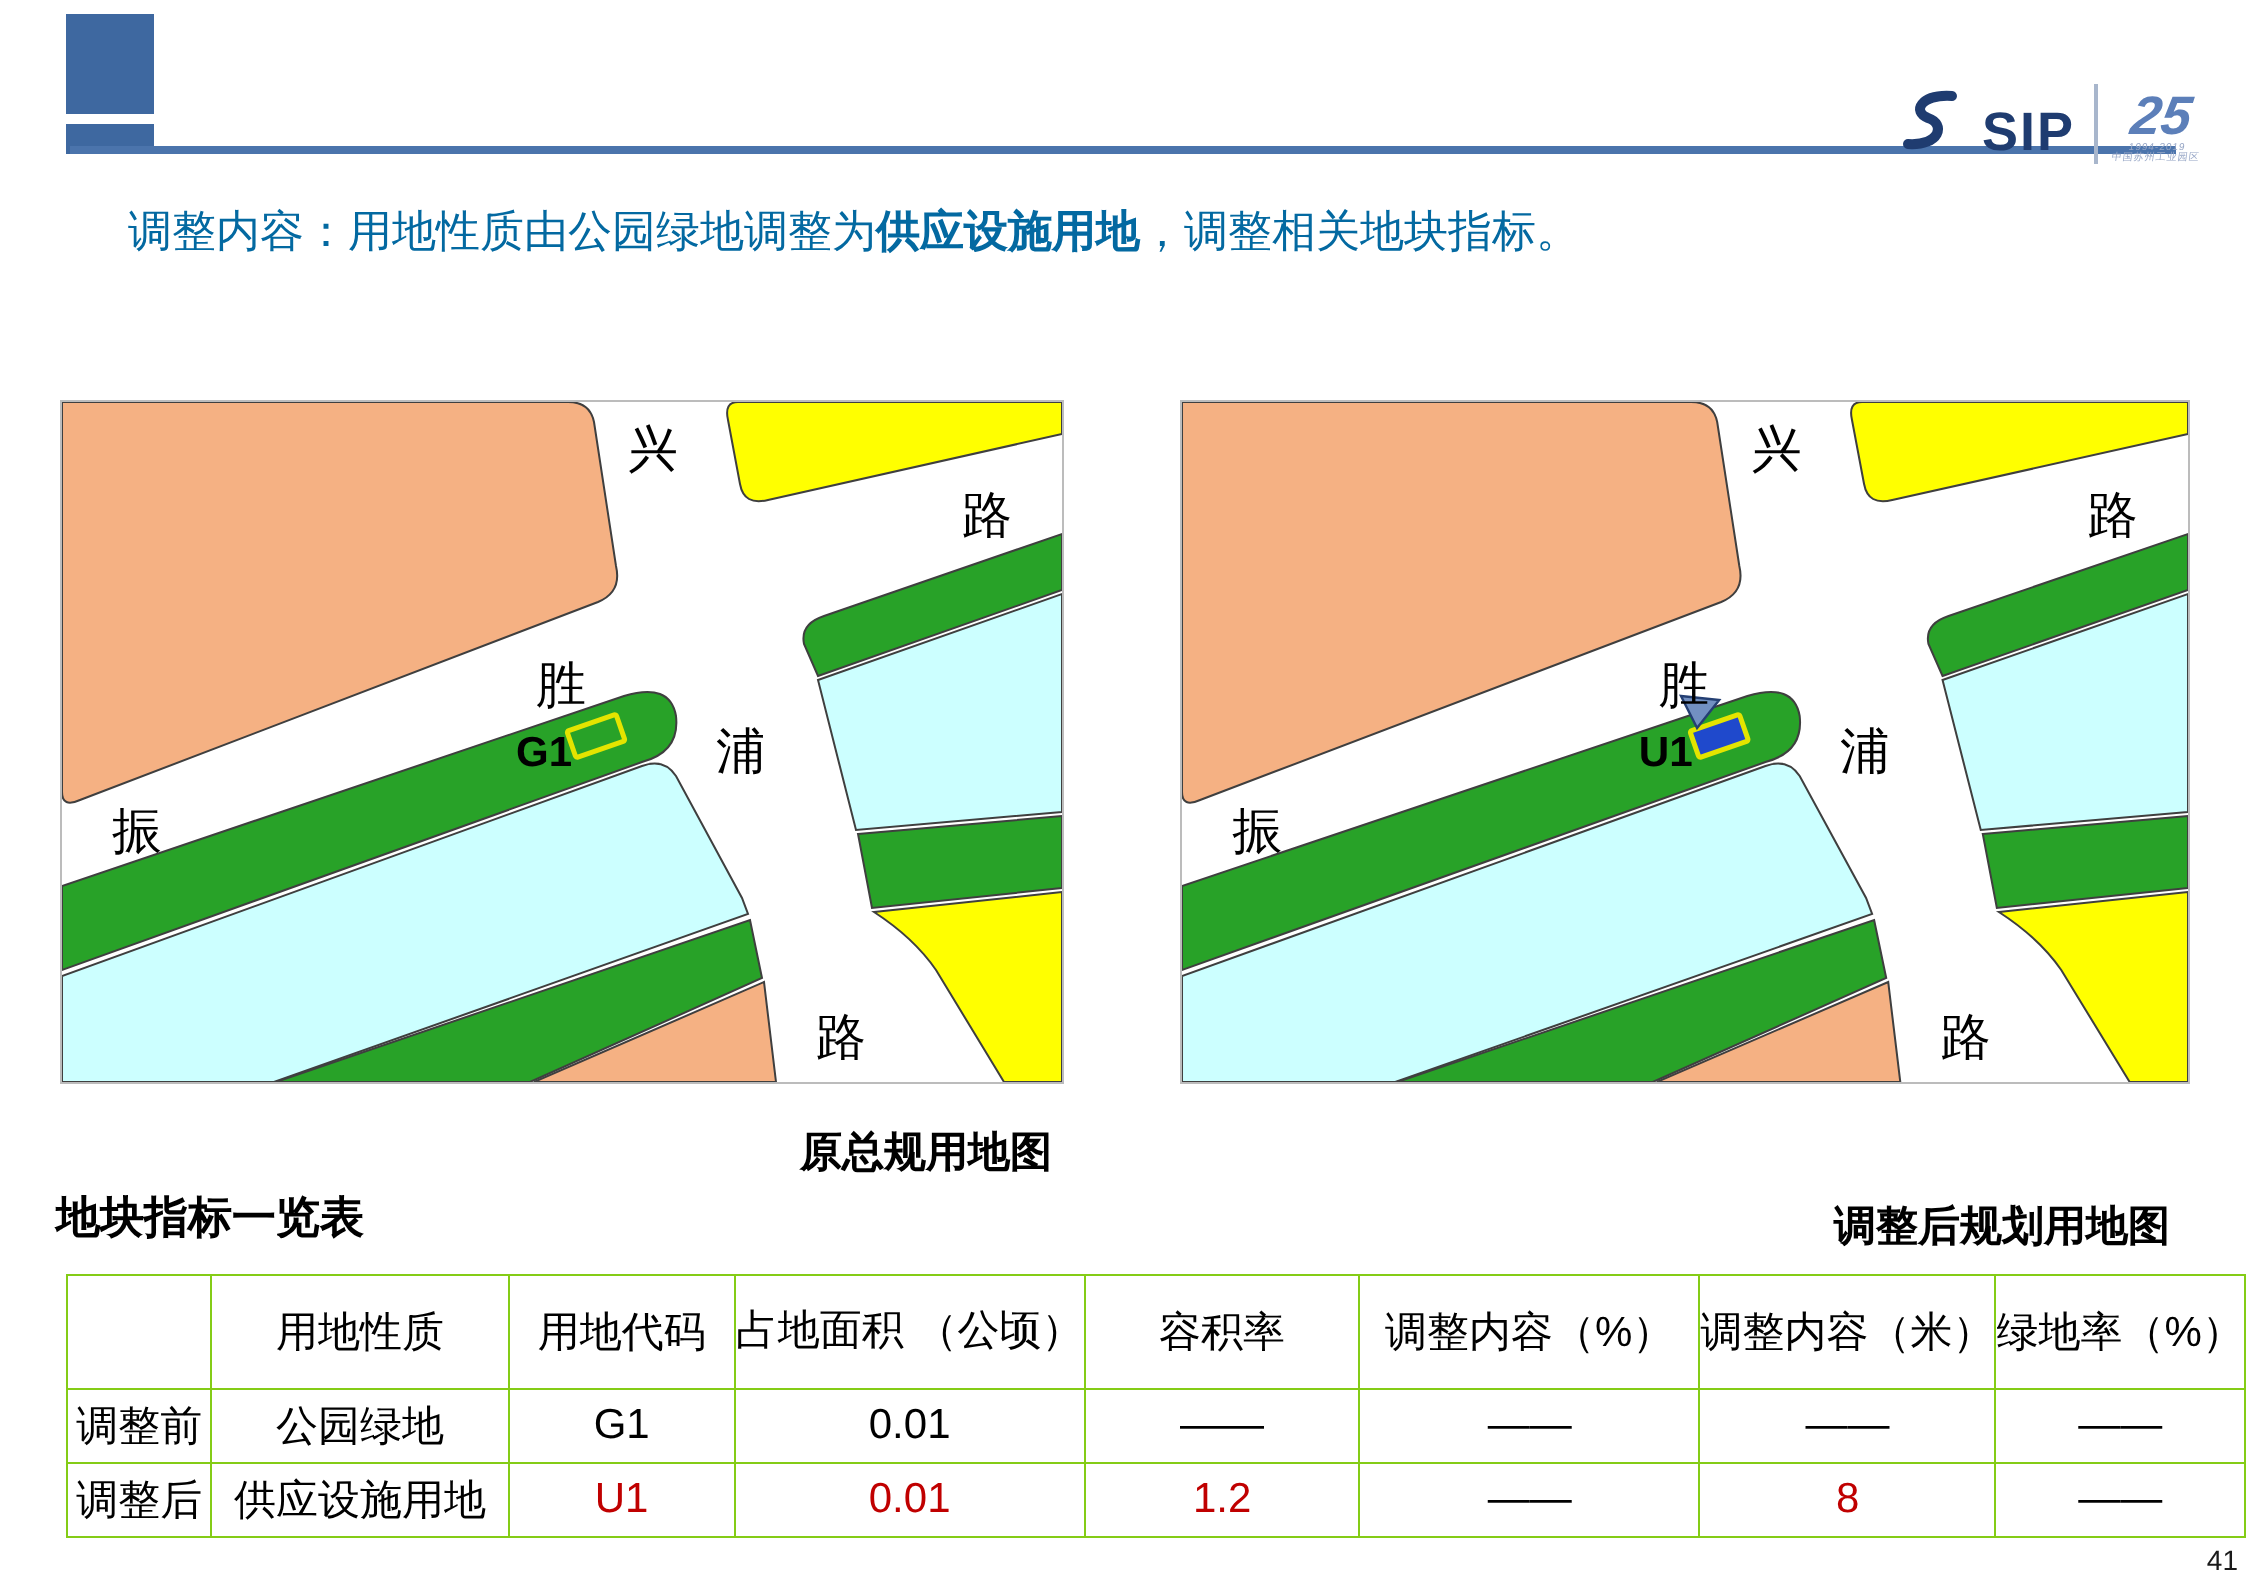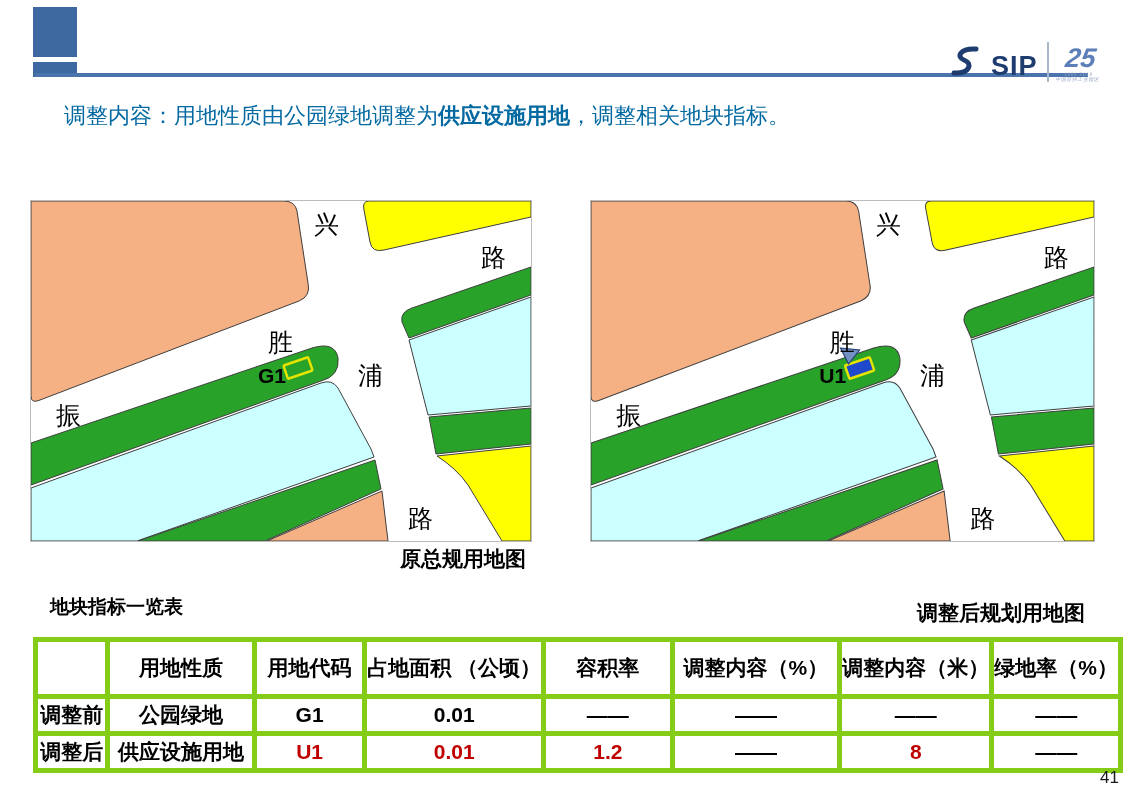--- a/index.html
+++ b/index.html
@@ -29,32 +29,32 @@
   .peach{fill:#F5B183;stroke:#3F3F3F;stroke-width:1;}
   .yel{fill:#FFFF00;stroke:#3F3F3F;stroke-width:1;}
   .grn{fill:#28A228;stroke:#3F3F3F;stroke-width:1;}
   .cyn{fill:#CCFFFF;stroke:#3F3F3F;stroke-width:1;}
   .road-label{font-size:25px;fill:#000;font-family:"Liberation Sans","DejaVu Sans",sans-serif;}
   .parcel-label{font-size:21px;font-weight:bold;fill:#000;font-family:"Liberation Sans","DejaVu Sans",sans-serif;}
   .parcel-outline{fill:none;stroke:#E4E400;stroke-width:2.5;}
   .parcel-filled{fill:#1F49CC;stroke:#E4E400;stroke-width:2.5;}
   .cursor-tri{fill:#7290C2;stroke:#243F73;stroke-width:1.2;}
   .caption{position:absolute;font-size:21px;font-weight:bold;text-align:right;}
-  .caption.before{left:30px;top:545px;width:496px;text-align:right;}
+  .caption.before{left:30px;top:562px;width:496px;text-align:right;}
   .caption.after{left:590px;top:551px;width:495px;margin-top:48px;}
   
-  .table-title{position:absolute;left:50px;top:594px;font-size:19px;font-weight:bold;}
+  .table-title{position:absolute;left:28px;top:594px;font-size:22px;font-weight:bold;}
   table.indicators{position:absolute;left:33px;top:637px;border-collapse:collapse;table-layout:fixed;font-size:21px;}
-  table.indicators td,table.indicators th{border:5px solid #84cc16;text-align:center;vertical-align:middle;
-    padding:0;font-weight:bold;overflow:hidden;white-space:nowrap;}
+  table.indicators td,table.indicators th{border:1px solid #84cc16;text-align:center;vertical-align:middle;
+    padding:0;font-weight:normal;overflow:hidden;white-space:nowrap;}
   table.indicators thead tr{height:57px;}
   table.indicators tbody tr{height:37px;}
   th.wrap2{white-space:pre-line;line-height:1.25;}
   .red{color:#C00000;font-weight:bold;}
-  .page-number{position:absolute;right:4px;bottom:6px;font-size:17px;color:#1a1a1a;}
+  .page-number{position:absolute;right:4px;bottom:6px;font-size:14px;color:#1a1a1a;}
 </style>
 </head>
 <body>
 
 <div class="slide">
 
   <div class="deco-square"></div>
   <div class="deco-bar"></div>
   <div class="title-rule"></div>
 

